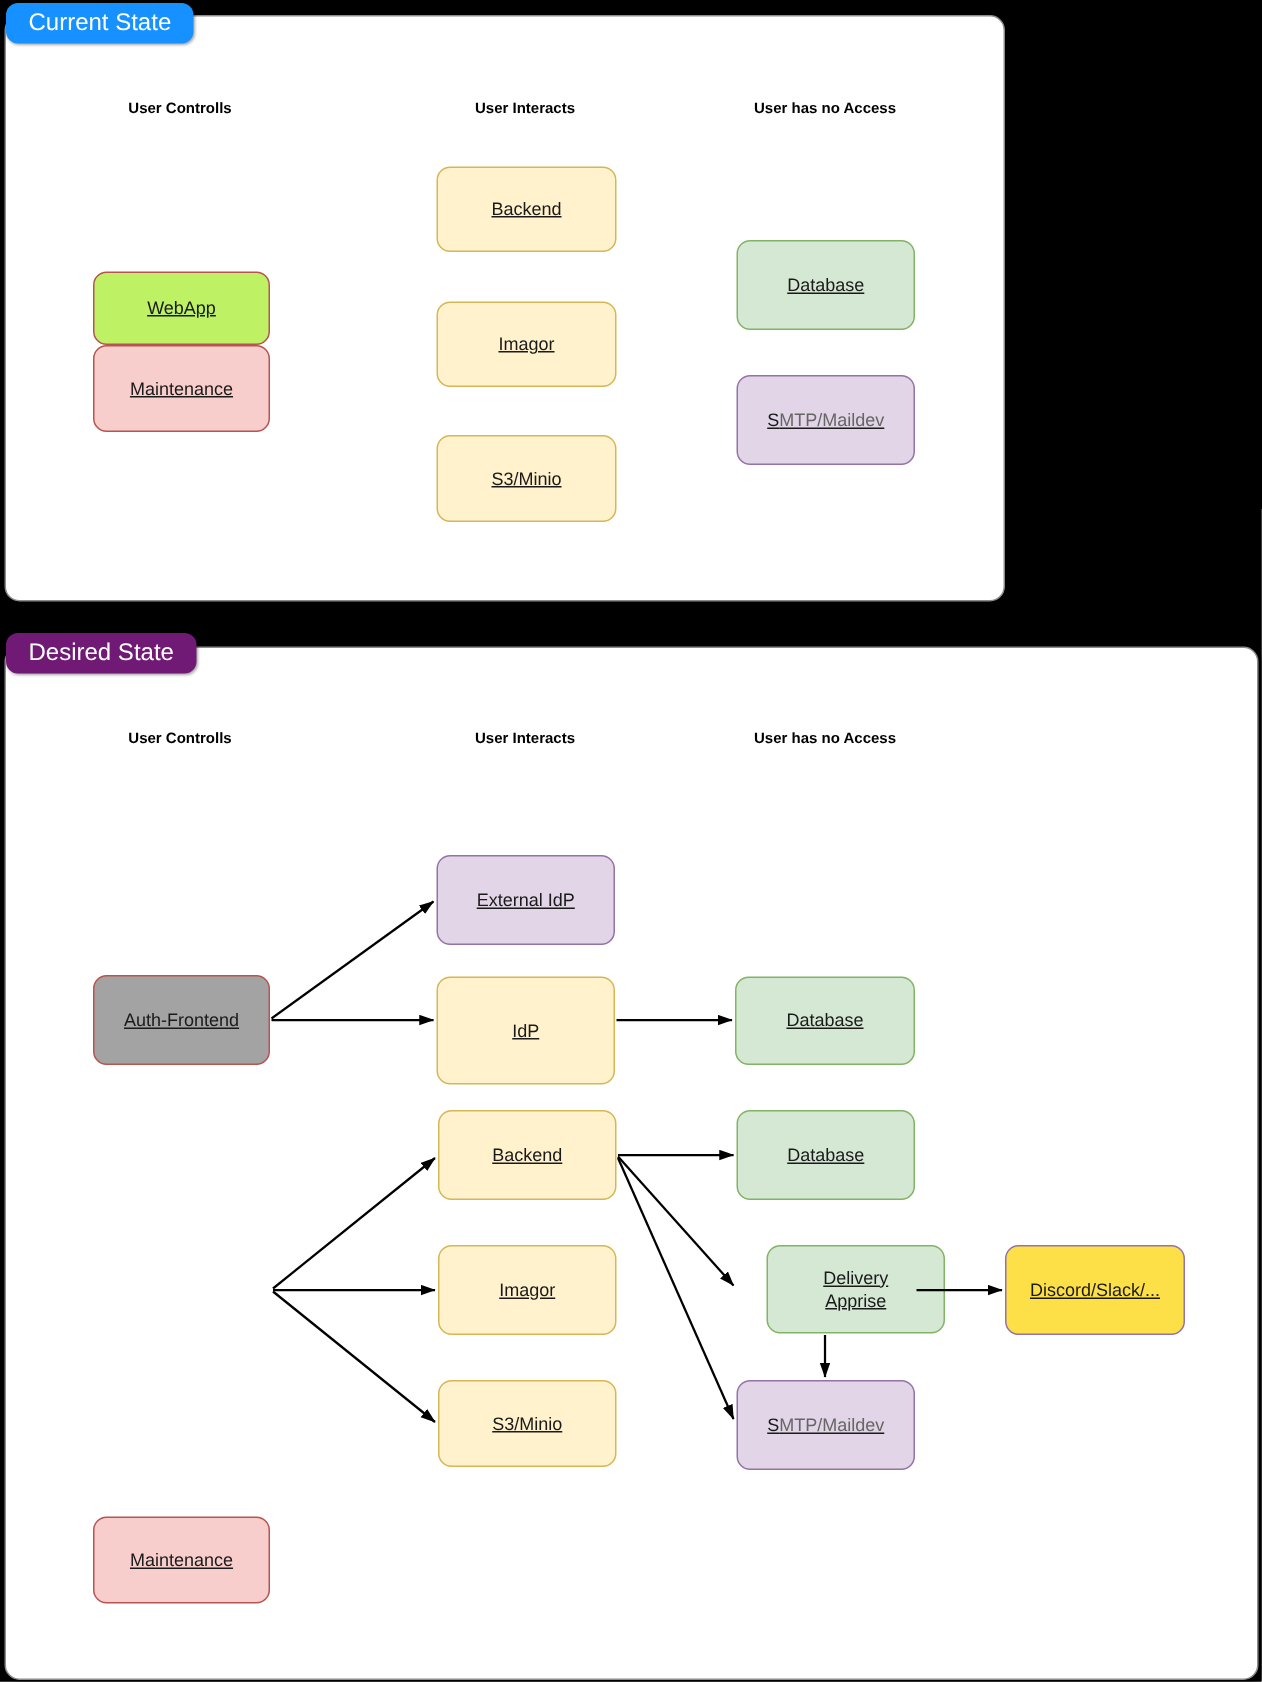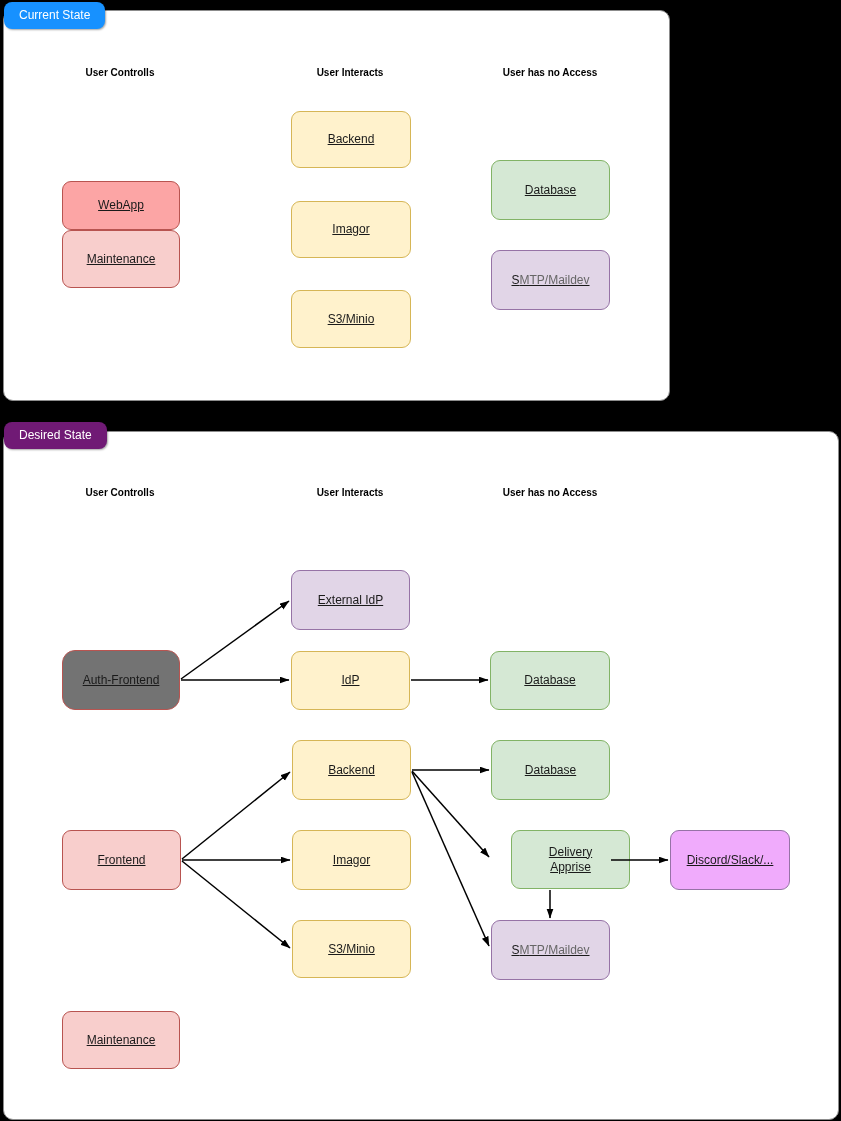--- a/index.html
+++ b/index.html
@@ -12,21 +12,21 @@
   #page{position:absolute;left:0;top:0;width:841px;height:1121px;}
   .panel{
     position:absolute;background:#fff;
     border:1px solid #8c8c8c;border-radius:10px;
     box-shadow:2px 2px 3px rgba(0,0,0,.45);
     z-index:1;
   }
   .tab{
     position:absolute;height:27px;line-height:27px;
     padding:0 15px;border-radius:8px;
-    color:#fff;font-size:12px;white-space:nowrap;
+    color:#fff;font-size:16px;white-space:nowrap;
     z-index:6;box-shadow:1px 1px 2px rgba(0,0,0,.35);
   }
   .col-header{
     position:absolute;width:200px;text-align:center;
     font-weight:bold;font-size:10px;color:#000;z-index:3;
   }
   .node{
     position:absolute;box-sizing:border-box;
     border:1.5px solid;border-radius:9px;
     display:flex;align-items:center;justify-content:center;
@@ -55,39 +55,38 @@
       <line x1="412" y1="771" x2="489" y2="857" stroke="#000000" stroke-width="1.5" marker-end="url(#arrow)"></line>
       <line x1="412" y1="772" x2="489" y2="946" stroke="#000000" stroke-width="1.5" marker-end="url(#arrow)"></line>
       <line x1="611" y1="860" x2="668" y2="860" stroke="#000000" stroke-width="1.5" marker-end="url(#arrow)"></line>
       <line x1="550" y1="890" x2="550" y2="918" stroke="#000000" stroke-width="1.5" marker-end="url(#arrow)"></line>
     </svg>
     <div class="panel" style="left: 3px; top: 10px; width: 665px; height: 389px;"></div>
     <div class="tab" style="left: 4px; top: 2px; background: rgb(23, 145, 255);">Current State</div>
     <div class="col-header" style="left: 20px; top: 67px;">User Controlls</div>
     <div class="col-header" style="left: 250px; top: 67px;">User Interacts</div>
     <div class="col-header" style="left: 450px; top: 67px;">User has no Access</div>
-    <div class="node" style="left: 62px; top: 181px; width: 118px; height: 49px; background: #fca5a5; border-color: rgb(184, 84, 80);">WebApp</div>
+    <div class="node" style="left: 62px; top: 181px; width: 118px; height: 49px; background: #bef264; border-color: rgb(184, 84, 80);">WebApp</div>
     <div class="node" style="left: 62px; top: 230px; width: 118px; height: 58px; background: rgb(248, 206, 204); border-color: rgb(184, 84, 80);">Maintenance</div>
     <div class="node" style="left: 291px; top: 111px; width: 120px; height: 57px; background: rgb(255, 242, 204); border-color: rgb(214, 182, 86);">Backend</div>
     <div class="node" style="left: 291px; top: 201px; width: 120px; height: 57px; background: rgb(255, 242, 204); border-color: rgb(214, 182, 86);">Imagor</div>
     <div class="node" style="left: 291px; top: 290px; width: 120px; height: 58px; background: rgb(255, 242, 204); border-color: rgb(214, 182, 86);">S3/Minio</div>
     <div class="node" style="left: 491px; top: 160px; width: 119px; height: 60px; background: rgb(213, 232, 212); border-color: rgb(130, 179, 102);">Database</div>
     <div class="node" style="left: 491px; top: 250px; width: 119px; height: 60px; background: rgb(225, 213, 231); border-color: rgb(150, 115, 166);"><span style="color: rgb(26, 26, 26);">S</span><span style="color: rgb(102, 102, 102);">MTP/Maildev</span></div>
     <div class="panel" style="left: 3px; top: 431px; width: 834px; height: 687px;"></div>
     <div class="tab" style="left: 4px; top: 422px; background: #701a75;">Desired State</div>
     <div class="col-header" style="left: 20px; top: 487px;">User Controlls</div>
     <div class="col-header" style="left: 250px; top: 487px;">User Interacts</div>
     <div class="col-header" style="left: 450px; top: 487px;">User has no Access</div>
-    <div class="node" style="left: 62px; top: 650px; width: 118px; height: 60px; background: #737373; border-color: rgb(184, 84, 80); border-radius: 13px;">Auth-Frontend</div>
+    <div class="node" style="left: 62px; top: 650px; width: 118px; height: 60px; background: #a3a3a3; border-color: rgb(184, 84, 80);">Auth-Frontend</div>
     <div class="node" style="left: 291px; top: 570px; width: 119px; height: 60px; background: rgb(225, 213, 231); border-color: rgb(150, 115, 166);">External IdP</div>
-    <div class="node" style="left: 291px; top: 651px; width: 119px; height: 59px; background: rgb(255, 242, 204); border-color: rgb(214, 182, 86);">IdP</div>
+    <div class="node" style="left: 291px; top: 651px; width: 119px; height: 72px; background: rgb(255, 242, 204); border-color: rgb(214, 182, 86);">IdP</div>
     <div class="node" style="left: 490px; top: 651px; width: 120px; height: 59px; background: rgb(213, 232, 212); border-color: rgb(130, 179, 102);">Database</div>
     <div class="node" style="left: 292px; top: 740px; width: 119px; height: 60px; background: rgb(255, 242, 204); border-color: rgb(214, 182, 86);">Backend</div>
     <div class="node" style="left: 491px; top: 740px; width: 119px; height: 60px; background: rgb(213, 232, 212); border-color: rgb(130, 179, 102);">Database</div>
-    <div class="node" style="left: 62px; top: 830px; width: 119px; height: 60px; background: rgb(248, 206, 204); border-color: rgb(184, 84, 80);">Frontend</div>
     <div class="node" style="left: 292px; top: 830px; width: 119px; height: 60px; background: rgb(255, 242, 204); border-color: rgb(214, 182, 86);">Imagor</div>
     <div class="node" style="left: 511px; top: 830px; width: 119px; height: 59px; background: rgb(213, 232, 212); border-color: rgb(130, 179, 102);">Delivery
 Apprise</div>
-    <div class="node" style="left: 670px; top: 830px; width: 120px; height: 60px; background: #f0abfc; border-color: rgb(150, 115, 166);">Discord/Slack/...</div>
+    <div class="node" style="left: 670px; top: 830px; width: 120px; height: 60px; background: #fde047; border-color: rgb(150, 115, 166);">Discord/Slack/...</div>
     <div class="node" style="left: 292px; top: 920px; width: 119px; height: 58px; background: rgb(255, 242, 204); border-color: rgb(214, 182, 86);">S3/Minio</div>
     <div class="node" style="left: 491px; top: 920px; width: 119px; height: 60px; background: rgb(225, 213, 231); border-color: rgb(150, 115, 166);"><span style="color: rgb(26, 26, 26);">S</span><span style="color: rgb(102, 102, 102);">MTP/Maildev</span></div>
     <div class="node" style="left: 62px; top: 1011px; width: 118px; height: 58px; background: rgb(248, 206, 204); border-color: rgb(184, 84, 80);">Maintenance</div>
   </div>
 
 </body></html>

